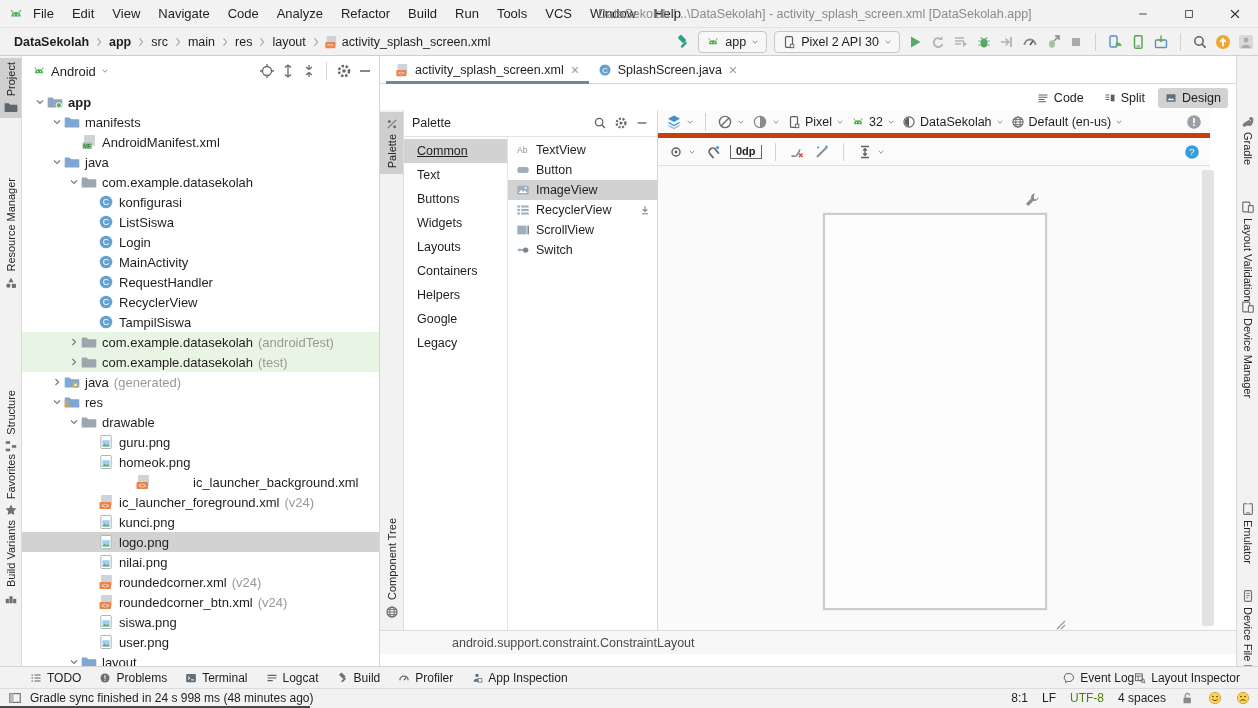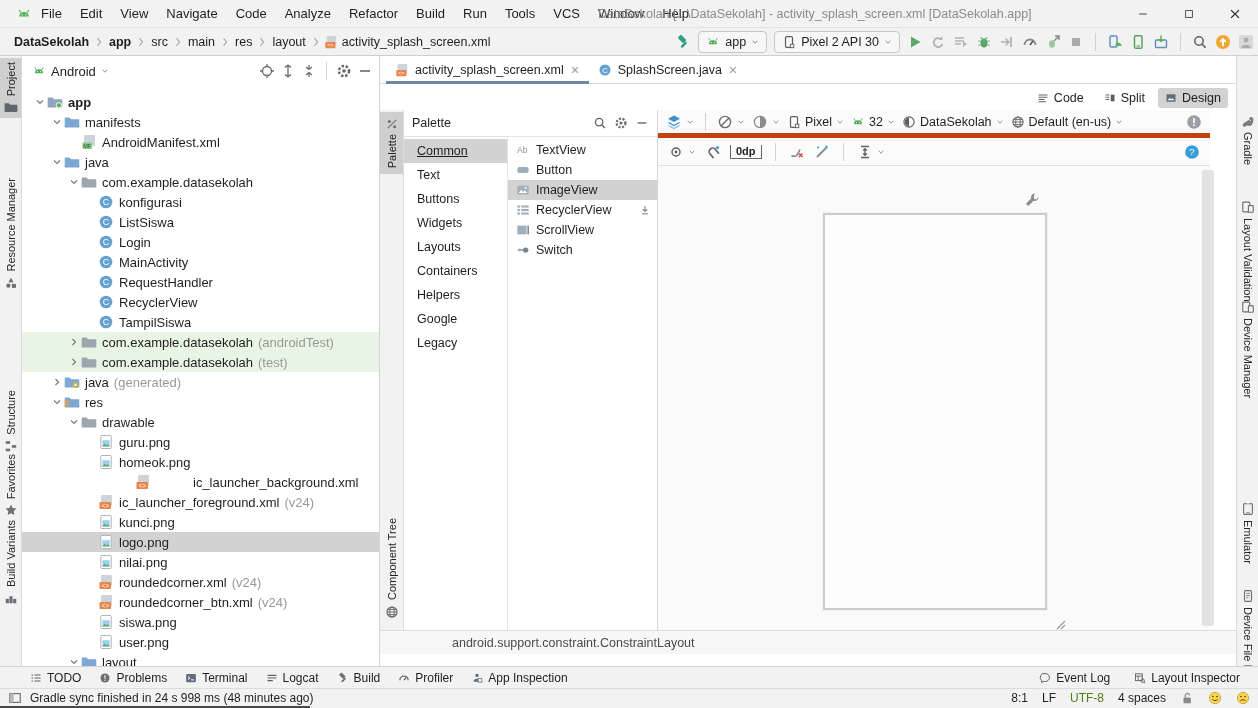--- a/index.html
+++ b/index.html
@@ -10,21 +10,21 @@
   .ic svg { width:100%; height:100%; display:block; }
   .ic12 { width:12px; height:12px; }
   .ic14 { width:14px; height:14px; }
   .grey { color:#4d7c0f; }
   .v-up { writing-mode:vertical-rl; transform:rotate(180deg); }
   .v-down { writing-mode:vertical-rl; }
   .divider-v { width:1px; height:18px; background:#d2d2d2; margin:0 4px; }
 
   
   #titlebar { left:0; top:0; width:1258px; height:28px; background:#f2f2f2; border-bottom:1px solid #e2e2e2; }
-  #menubar { display:flex; align-items:center; height:100%; padding-left:16px; }
+  #menubar { display:flex; align-items:center; height:100%; padding-left:8px; }
   .menu-item { padding:0 9px; font-size:13px; cursor:default; }
   #win-title { position:absolute; left:598px; top:0; height:28px; display:flex; align-items:center; color:#8a8a8a; font-size:12.5px; white-space:nowrap; }
   #win-controls { position:absolute; right:0; top:0; height:28px; display:flex; }
   .win-btn { width:46px; height:28px; display:flex; align-items:center; justify-content:center; }
 
   
   #toolbar-row { left:0; top:28px; width:1258px; height:28px; background:#f2f2f2; border-bottom:1px solid #cfcfcf; }
   #breadcrumbs { display:flex; align-items:center; height:100%; padding-left:12px; gap:2px; font-size:12.5px; }
   .crumb { padding:0 2px; }
   .crumb.bold { font-weight:bold; }
@@ -86,21 +86,21 @@
   #canvas { position:absolute; left:278px; top:56px; width:552px; height:464px; background:#fafafa; }
   #device-frame { position:absolute; left:165px; top:47px; width:224px; height:397px; background:#fdfdfd; border:2px solid #ccc; box-shadow:0 0 0 1px rgba(0,0,0,0.03); }
   #render-wrench { position:absolute; left:366px; top:26px; }
   #resize-handle { position:absolute; left:392px; top:448px; }
   #canvas-scroll { position:absolute; left:544px; top:4px; width:12px; height:456px; background:#cdcdcd; opacity:.55; border-radius:2px; }
   #design-footer { position:absolute; left:0; top:520px; width:856px; height:24px; background:#f7f7f7; border-top:1px solid #dcdcdc; display:flex; align-items:center; padding-left:72px; color:#4a4a4a; font-size:12.5px; }
 
   
   #bottom-bar { left:0; top:666px; width:1258px; height:22px; background:#f2f2f2; border-top:1px solid #d4d4d4; display:flex; align-items:center; }
   #bottom-left { display:flex; align-items:center; gap:18px; padding-left:30px; }
-  #bottom-right { margin-left:auto; display:flex; align-items:center; gap:24px; padding-right:18px; }
+  #bottom-right { margin-left:auto; display:flex; align-items:center; padding-right:18px; }
   .bb-item { display:flex; align-items:center; gap:5px; font-size:12px; }
   #status-bar { left:0; top:688px; width:1258px; height:18px; background:#f2f2f2; border-top:1px solid #dcdcdc; display:flex; align-items:center; padding:0 8px; }
   #status-right { margin-left:auto; display:flex; align-items:center; gap:14px; font-size:12px; }
   #taskbar-strip { left:0; top:706px; width:310px; height:2px; background:#484848; }
 </style>
 </head>
 <body>
 
 <div class="abs" id="titlebar">
   <div id="menubar">

